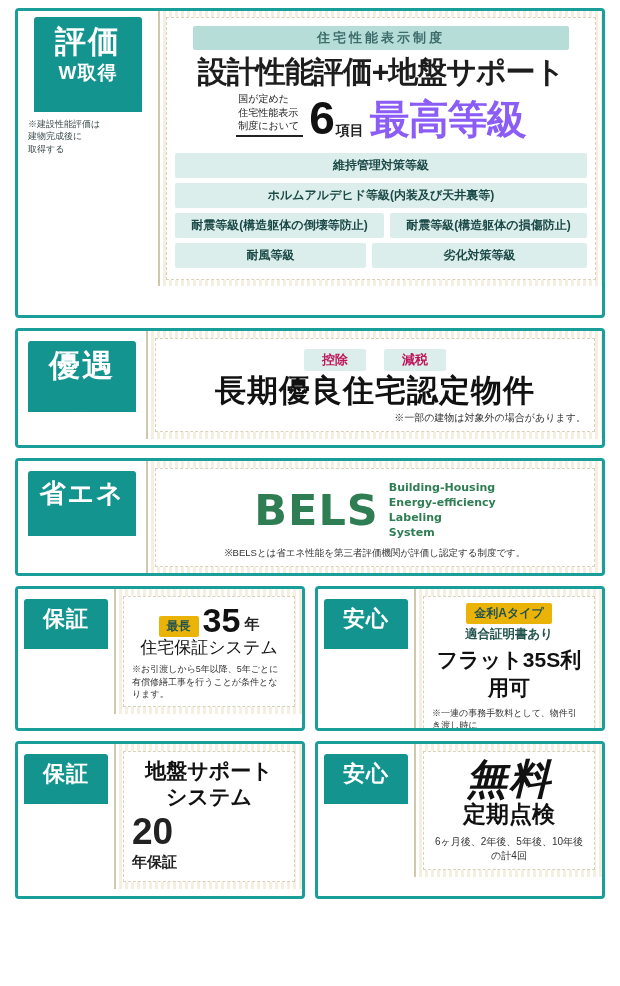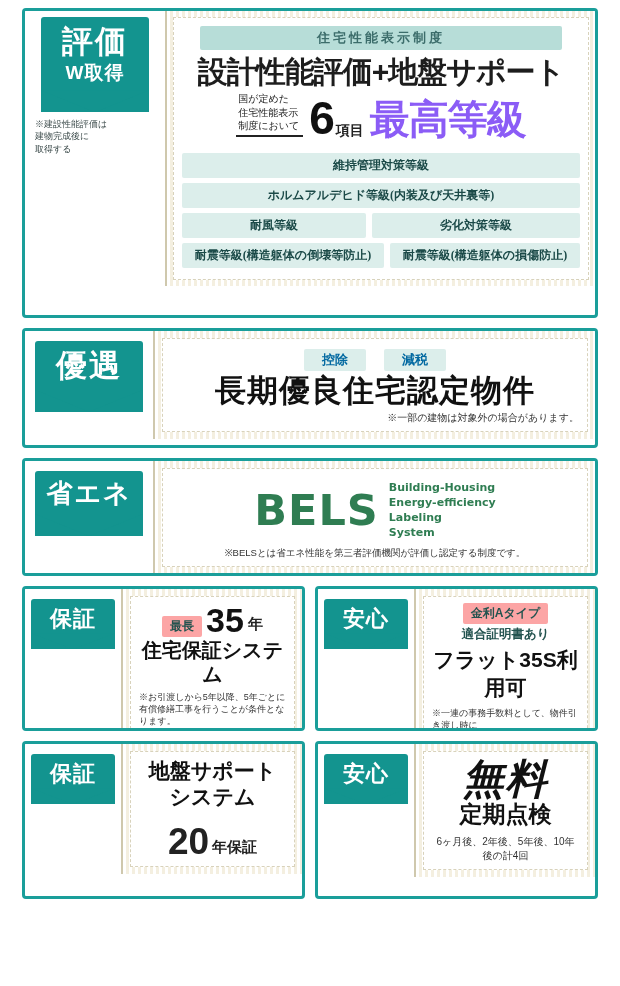--- a/index.html
+++ b/index.html
@@ -13,21 +13,21 @@
     font-family: "Liberation Sans", sans-serif;
     color: #222;
     overflow: hidden;
   }
   .page {
     position: relative;
     width: 620px;
     height: 986px;
     background: #ffffff;
     box-sizing: border-box;
-    padding: 8px 22px;
+    padding: 8px 15px;
   }
 
   
   .panel {
     position: relative;
     border: 3px solid #1a9e9a;
     border-radius: 4px;
     background: #ffffff;
     box-sizing: border-box;
     margin-bottom: 10px;
@@ -158,21 +158,21 @@
     margin-right: 6px;
   }
   .maxgrade {
     font-size: 40px;
     font-weight: bold;
     line-height: 1.0;
     color: #8b5cf6;
     letter-spacing: -1px;
     padding-bottom: 2px;
   }
-  .grade-list { margin-top: 12px; font-family: Liberation Serif, serif; }
+  .grade-list { margin-top: 12px; }
   .grade-row {
     display: flex;
     justify-content: center;
     gap: 6px;
     margin-bottom: 5px;
   }
   .grade-item {
     background: #dceeeb;
     color: #1b4a48;
     font-size: 12px;
@@ -186,21 +186,21 @@
   
   .p2 { height: 120px; }
   .tag-row {
     display: flex;
     justify-content: center;
     gap: 18px;
     margin: 4px 0 2px 0;
   }
   .tag {
     background: #dceeeb;
-    color: #0369a1;
+    color: #be185d;
     font-size: 13px;
     font-weight: bold;
     padding: 2px 18px;
     border-radius: 2px;
   }
   .headline2 {
     text-align: center;
     font-size: 31px;
     font-weight: bold;
     letter-spacing: 1px;
@@ -275,21 +275,21 @@
     clip-path: polygon(0 0, 100% 0, 50% 100%);
   }
   .small-badge-label {
     font-size: 22px;
     font-weight: bold;
     letter-spacing: 1px;
     line-height: 1.15;
     padding-bottom: 2px;
   }
   .inline-tag {
-    background: #fca5a5;
+    background: #eab308;
     color: #23534f;
     font-size: 12px;
     font-weight: bold;
     padding: 2px 8px;
     border-radius: 2px;
     display: inline-block;
   }
   .row-35 {
     display: flex;
     align-items: flex-end;
@@ -302,22 +302,22 @@
     line-height: 1;
     color: #111;
   }
   .unit {
     font-size: 15px;
     font-weight: bold;
     padding-bottom: 3px;
   }
   .line2 {
     text-align: center;
-    font-size: 20px;
-    font-weight: bold;
+    font-size: 17px;
+    font-weight: normal;
     line-height: 1.2;
     color: #111;
     margin-top: 1px;
   }
   .note-sm {
     font-size: 9px;
     color: #333;
     line-height: 1.35;
     margin-top: 5px;
   }
@@ -341,24 +341,25 @@
   }
   .jiban {
     text-align: center;
     font-size: 21px;
     font-weight: bold;
     line-height: 1.25;
     color: #111;
   }
   .row-20 {
     display: flex;
-    align-items: flex-end;
+    align-items: flex-start;
     justify-content: center;
     gap: 3px;
-    margin-top: 12px;
+    margin-top: 2px;
+    flex-direction: column;
   }
   .num20 {
     font-size: 37px;
     font-weight: bold;
     line-height: 1;
   }
   .muryo {
     text-align: center;
     font-size: 41px;
     font-weight: bold;
@@ -410,26 +411,26 @@
             <div class="maxgrade">最高等級</div>
           </div>
           <div class="grade-list">
             <div class="grade-row">
               <div class="grade-item">維持管理対策等級</div>
             </div>
             <div class="grade-row">
               <div class="grade-item">ホルムアルデヒド等級(内装及び天井裏等)</div>
             </div>
             <div class="grade-row">
+              <div class="grade-item">耐震等級(構造躯体の倒壊等防止)</div>
+              <div class="grade-item">耐震等級(構造躯体の損傷防止)</div>
+            </div>
+            <div class="grade-row">
               <div class="grade-item">耐風等級</div>
               <div class="grade-item">劣化対策等級</div>
-            </div>
-            <div class="grade-row">
-              <div class="grade-item">耐震等級(構造躯体の倒壊等防止)</div>
-              <div class="grade-item">耐震等級(構造躯体の損傷防止)</div>
             </div>
           </div>
         </div>
       </div>
     </div>
   </div>
 
   <div class="panel p2">
     <div class="panel-inner">
       <div class="badge-col">

